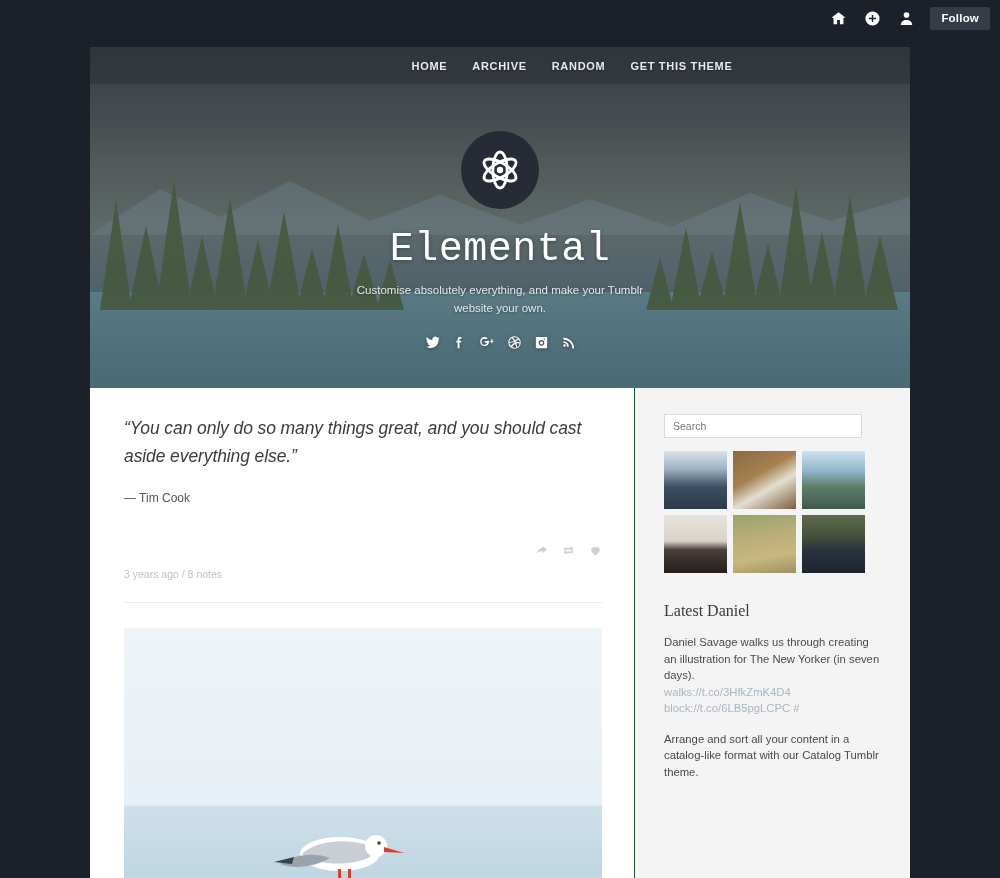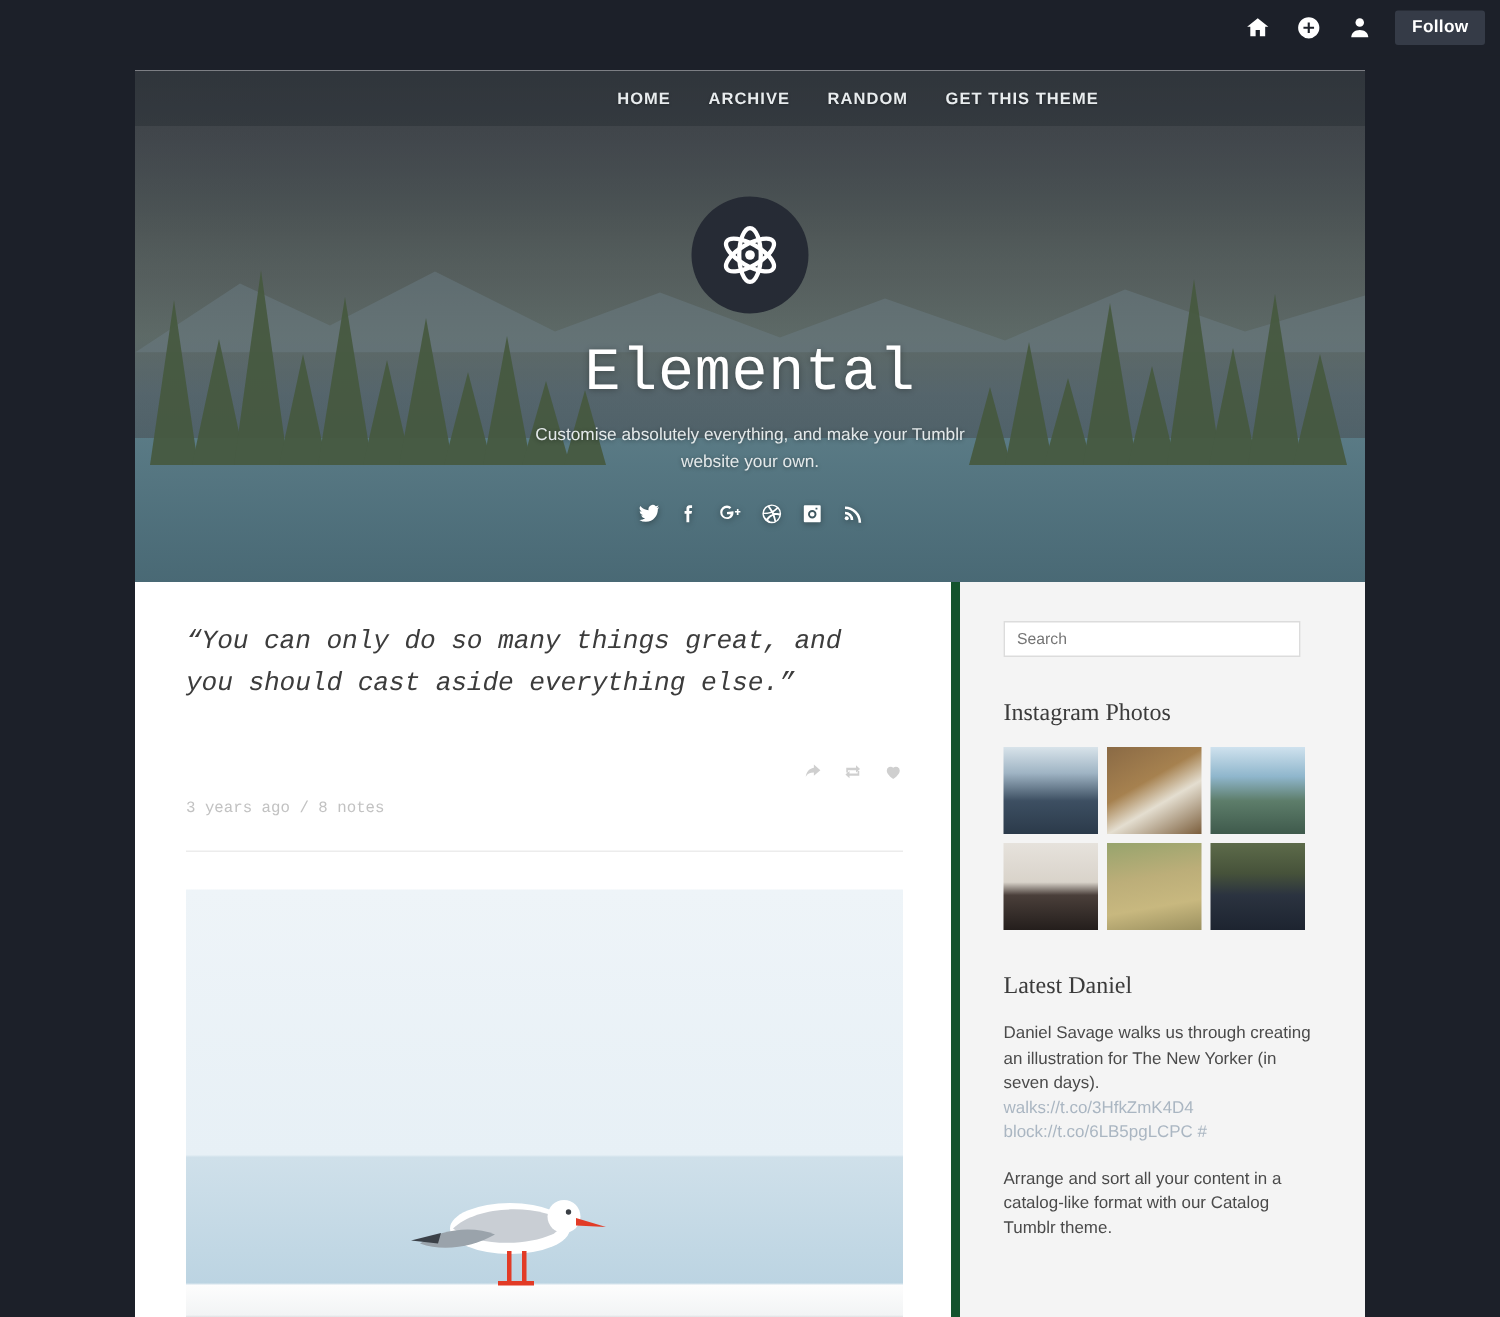--- a/index.html
+++ b/index.html
@@ -118,26 +118,25 @@
   }
   .social span { display: flex; align-items: center; justify-content: center; }
   .social svg { fill: #ffffff; filter: drop-shadow(0 1px 2px rgba(0,0,0,.35)); }
 
   
   .body-wrap { display: flex; width: 820px; height: 490px; }
   .content {
     width: 544px;
     background: #ffffff;
     padding: 26px 32px 17px 34px;
-    font-family: Liberation Mono, monospace;
   }
   .sidebar {
     width: 276px;
     background: #f4f4f4;
-    border-left: 6px solid #14532d;
+    border-left: 1px solid #14532d;
     padding: 26px 27px 0 29px;
   }
 
   
   .quote-text {
     font-size: 17.5px; line-height: 28px;
     font-style: italic;
     color: #3c3c3c;
     letter-spacing: -.1px;
   }
@@ -326,20 +325,21 @@
       </div>
     </div>
   </div>
 
   <div class="body-wrap">
 
     <div class="content">
 
       <div>
         <div class="quote-text">“You can only do so many things great, and you should cast aside everything else.”</div>
+        <div class="quote-source">— Tim Cook</div>
 
         <div class="post-meta">
           <div class="post-date">3 years ago / 8 notes</div>
           <div class="post-actions">
             <span>
               <svg viewBox="0 0 24 24" width="13" height="13">
                   <path d="M14 7V3l8 7-8 7v-4c-5 0-8 1.5-10 5 .8-5 3.5-10 10-11z"></path>
                 </svg>
             </span>
             <span>
@@ -374,21 +374,20 @@
           </svg>
         </div>
 
       </div>
 
     </div>
 
     <div class="sidebar">
       <input class="search-box" type="text" placeholder="Search" style="">
 
-      <h2 class="widget-title">Instagram Photos</h2>
       <div class="insta-grid">
         <div class="insta-cell ig1"></div>
         <div class="insta-cell ig2"></div>
         <div class="insta-cell ig3"></div>
         <div class="insta-cell ig4"></div>
         <div class="insta-cell ig5"></div>
         <div class="insta-cell ig6"></div>
       </div>
 
       <h2 class="widget-title">Latest Daniel</h2>

